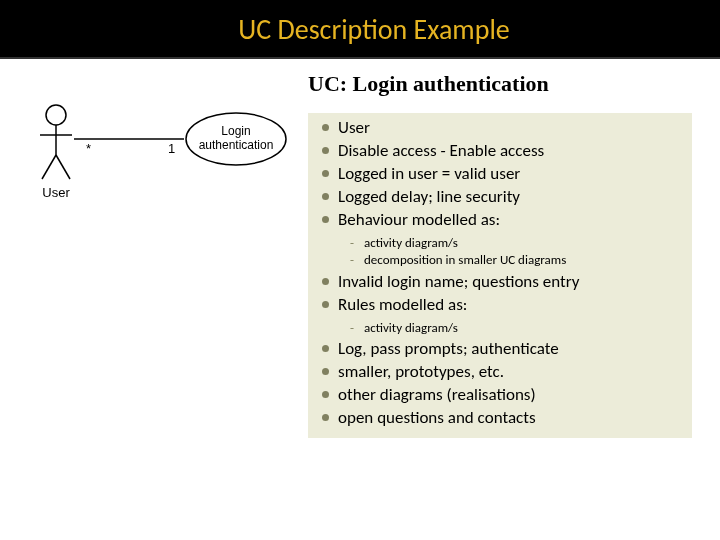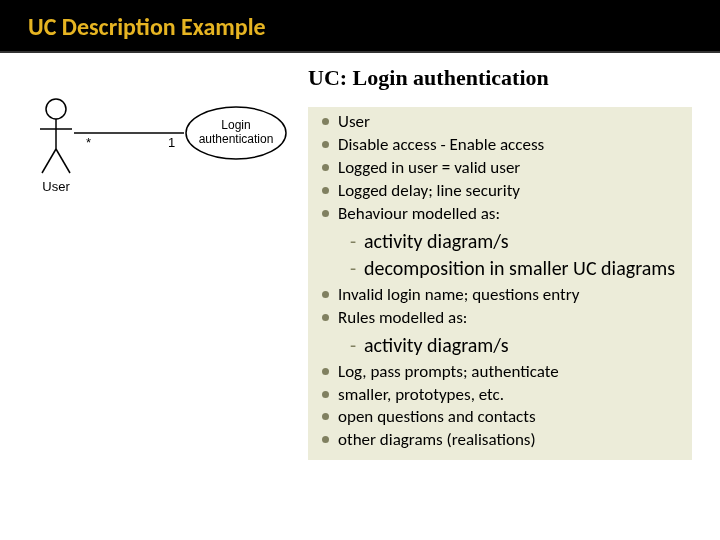--- a/index.html
+++ b/index.html
@@ -15,23 +15,24 @@
     height: 100%;
     position: relative;
   }
   .title-band {
     background: #000;
     padding: 12px 0 10px 28px;
     border-bottom: 2px solid #333;
   }
   .title {
     color: #E6B422;
-    font-size: 24px;
-    font-weight: 700;
+    font-size: 28px;
+    font-weight: 400;
     letter-spacing: 0px;
+    text-align: center;
   }
   .content {
     display: flex;
     padding: 12px 28px 0 28px;
     gap: 10px;
   }
   .diagram-col {
     flex: 0 0 270px;
     padding-top: 26px;
   }
@@ -69,21 +70,21 @@
     background: #808060;
   }
   ul.sub {
     list-style: none;
     padding-left: 12px;
     margin: 2px 0 2px 0;
   }
   ul.sub > li {
     position: relative;
     padding-left: 14px;
-    font-size: 20px;
+    font-size: 13px;
     line-height: 1.35;
     color: #000;
   }
   ul.sub > li::before {
     content: "-";
     position: absolute;
     left: 0;
     top: 0;
     color: #808060;
   }
@@ -134,21 +135,21 @@
             <li><span>Behaviour modelled as:</span><ul class="sub">
                 <li>activity diagram/s</li>
                 <li>decomposition in smaller UC diagrams</li>
               </ul></li>
             <li><span>Invalid login name; questions entry</span></li>
             <li><span>Rules modelled as:</span><ul class="sub">
                 <li>activity diagram/s</li>
               </ul></li>
             <li><span>Log, pass prompts; authenticate</span></li>
             <li><span>smaller, prototypes, etc.</span></li>
+            <li><span>other diagrams (realisations)</span></li>
             <li><span>open questions and contacts</span></li>
-            <li><span>other diagrams (realisations)</span></li>
           </ul>
       </div>
     </div>
 
   </div>
 
 </div>
 
 </body></html>

